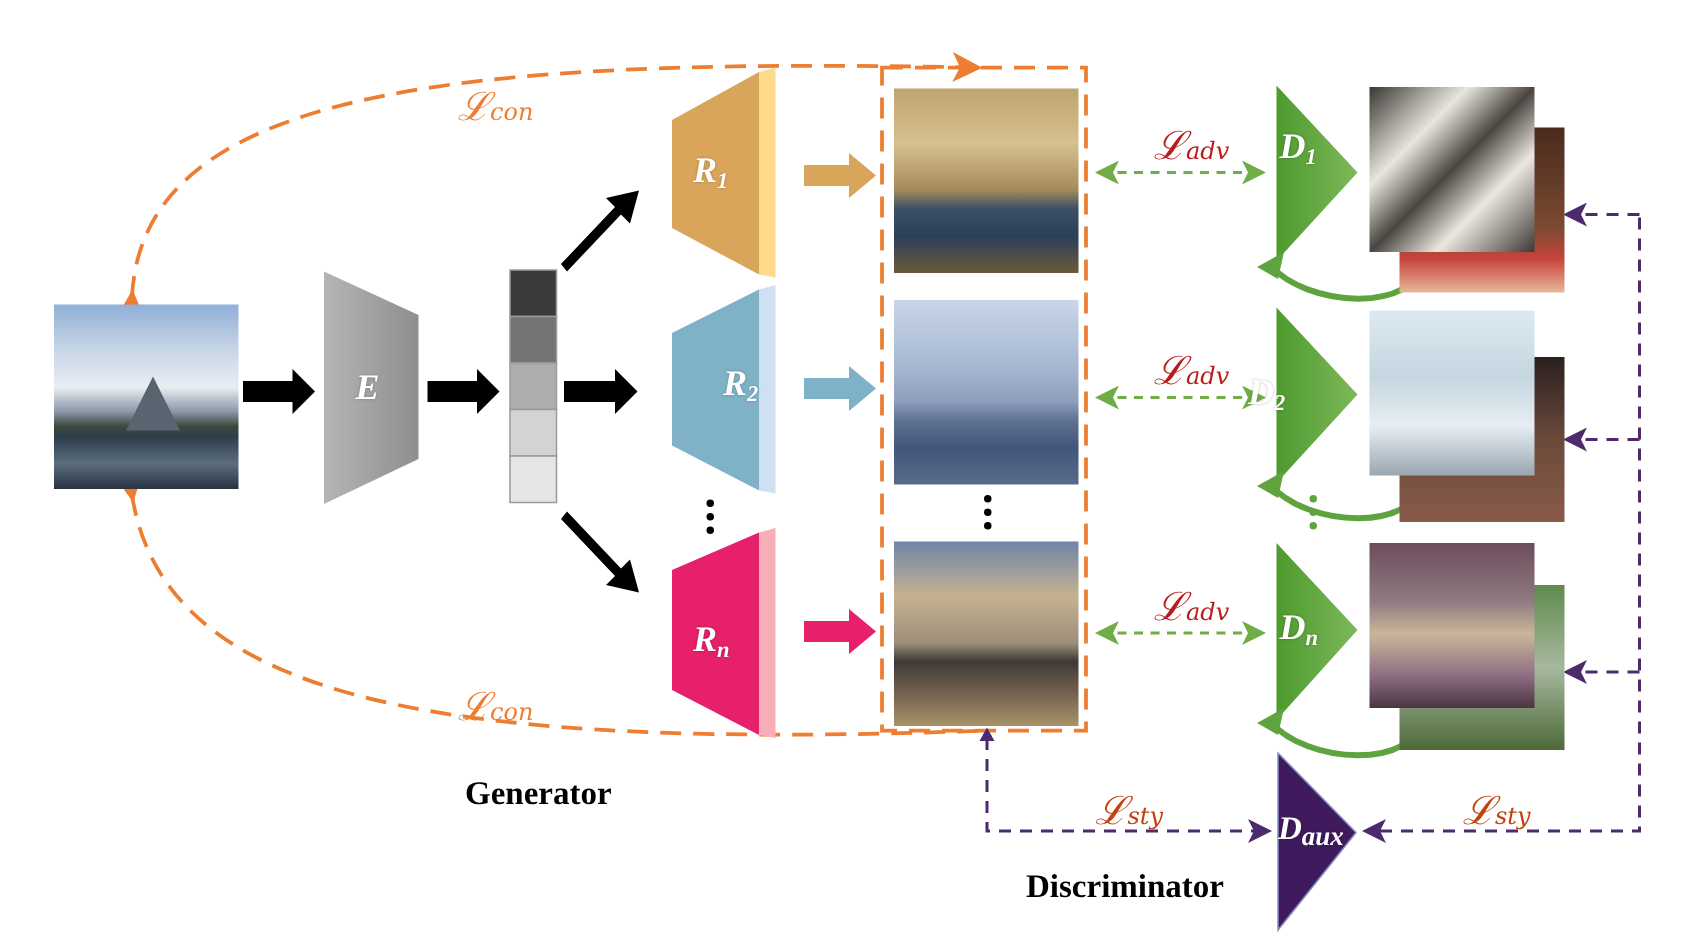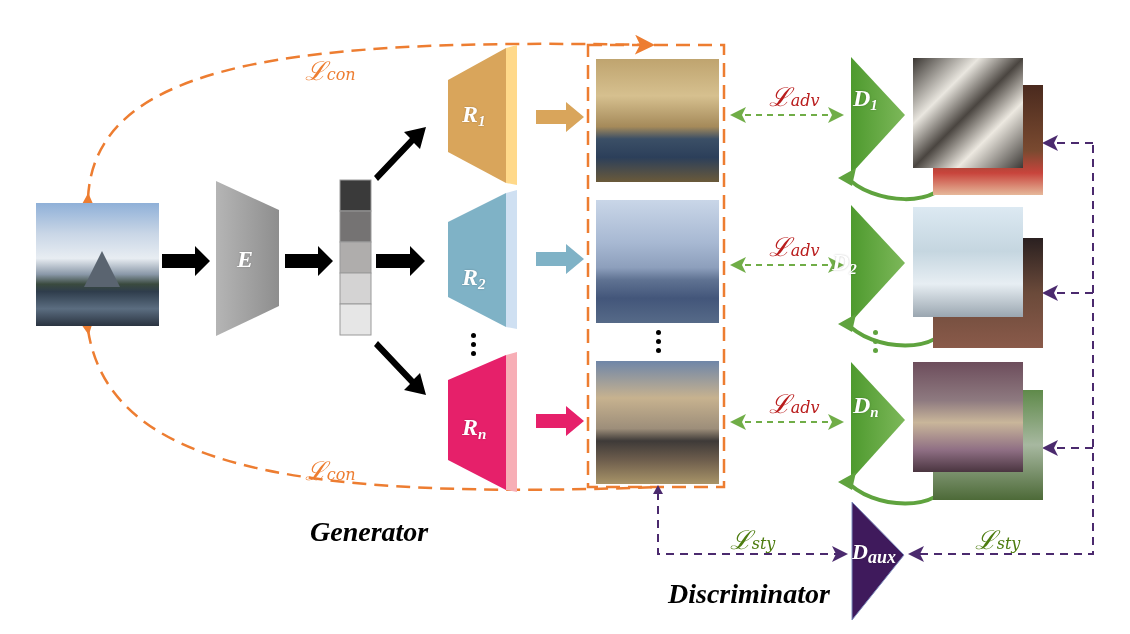--- a/index.html
+++ b/index.html
@@ -1,24 +1,24 @@
 <!DOCTYPE html>
 <html><head>
 <meta charset="utf-8">
 <style>
   html,body{margin:0;padding:0;background:#ffffff;}
   body{width:1130px;height:634px;position:relative;overflow:hidden;font-family:"Liberation Serif",serif;}
   #stage{position:absolute;left:0;top:0;width:1130px;height:634px;}
   .lbl{position:absolute;font-family:"DejaVu Serif","Liberation Serif",serif;font-style:italic;white-space:nowrap;}
   .loss-con{color:#ED7D31;font-size:22px;}
   .loss-adv{color:#b91c1c;font-size:20px;margin-left:13px;}
-  .loss-sty{color:#4d7c0f;font-size:20px;}
+  .loss-sty{color:#c2410c;font-size:20px;}
   .loss-main{font-family:"Liberation Serif",serif;font-style:italic;font-size:26px;}
   .loss-sub{font-size:16px;}
-  .section-title{position:absolute;font-family:"Liberation Serif",serif;font-weight:bold;font-style:italic;font-size:28px;color:#000;}
+  .section-title{position:absolute;font-family:"Liberation Serif",serif;font-weight:bold;font-size:22px;color:#000;}
   .blk-lbl{position:absolute;font-family:Liberation Serif, serif;font-weight:bold;font-style:italic;color:#fff;font-size:24px;text-shadow:0 0 2px rgba(0,0,0,0.25);text-align:center;}
   .blk-lbl sub{font-size:15px;vertical-align:-4px;}
   .img{position:absolute;overflow:hidden;}
   .dots{position:absolute;width:6px;}
   .dots span{display:block;width:5px;height:5px;border-radius:50%;background:#000;margin-bottom:4px;}
 </style>
 </head>
 <body>
 
 <div id="stage">
@@ -139,33 +139,33 @@
     </div>
   <div class="dots" style="left:873px;top:330px;">
       <span style="background:#5FA33E"></span>
       <span style="background:#5FA33E"></span>
       <span style="background:#5FA33E"></span>
     </div>
 
   <div class="blk-lbl" style="left:237px;top:246px;"><span>E</span></div>
 
   <div class="blk-lbl" style="left:462px;top:101px;"><span>R</span><sub>1</sub></div>
-  <div class="blk-lbl" style="left:462px;top:243px;margin-top:21px;"><span>R</span><sub>2</sub></div>
+  <div class="blk-lbl" style="left:482px;top:243px;"><span>R</span><sub>2</sub></div>
   <div class="blk-lbl" style="left:462px;top:403px;margin-top:11px;"><span>R</span><sub>n</sub></div>
 
   <div class="blk-lbl" style="left:853px;top:85px;"><span>D</span><sub>1</sub></div>
   <div class="blk-lbl" style="left:832px;top:249px;"><span>D</span><sub>2</sub></div>
-  <div class="blk-lbl" style="left:853px;top:392px;"><span>D</span><sub>n</sub></div>
+  <div class="blk-lbl" style="left:853px;top:406px;"><span>D</span><sub>n</sub></div>
   <div class="blk-lbl" style="left:852px;top:539px;font-size:22px;"><span>D</span><sub style="font-size:18px;">aux</sub></div>
 
   <div class="lbl loss-con" style="left:305px;top:52px;"><span class="loss-main">ℒ</span><span class="loss-sub">con</span></div>
   <div class="lbl loss-con" style="left:305px;top:452px;"><span class="loss-main">ℒ</span><span class="loss-sub">con</span></div>
 
   <div class="lbl loss-adv" style="left:756px;top:78px;"><span class="loss-main">ℒ</span><span class="loss-sub">adv</span></div>
   <div class="lbl loss-adv" style="left:756px;top:228px;"><span class="loss-main">ℒ</span><span class="loss-sub">adv</span></div>
   <div class="lbl loss-adv" style="left:756px;top:385px;"><span class="loss-main">ℒ</span><span class="loss-sub">adv</span></div>
 
   <div class="lbl loss-sty" style="left:730px;top:521px;"><span class="loss-main">ℒ</span><span class="loss-sub">sty</span></div>
   <div class="lbl loss-sty" style="left:975px;top:521px;"><span class="loss-main">ℒ</span><span class="loss-sub">sty</span></div>
 
   <div class="section-title" style="left:310px;top:516px;">Generator</div>
-  <div class="section-title" style="left:668px;top:578px;">Discriminator</div>
+  <div class="section-title" style="left:684px;top:578px;">Discriminator</div>
 </div>
 
 </body></html>

